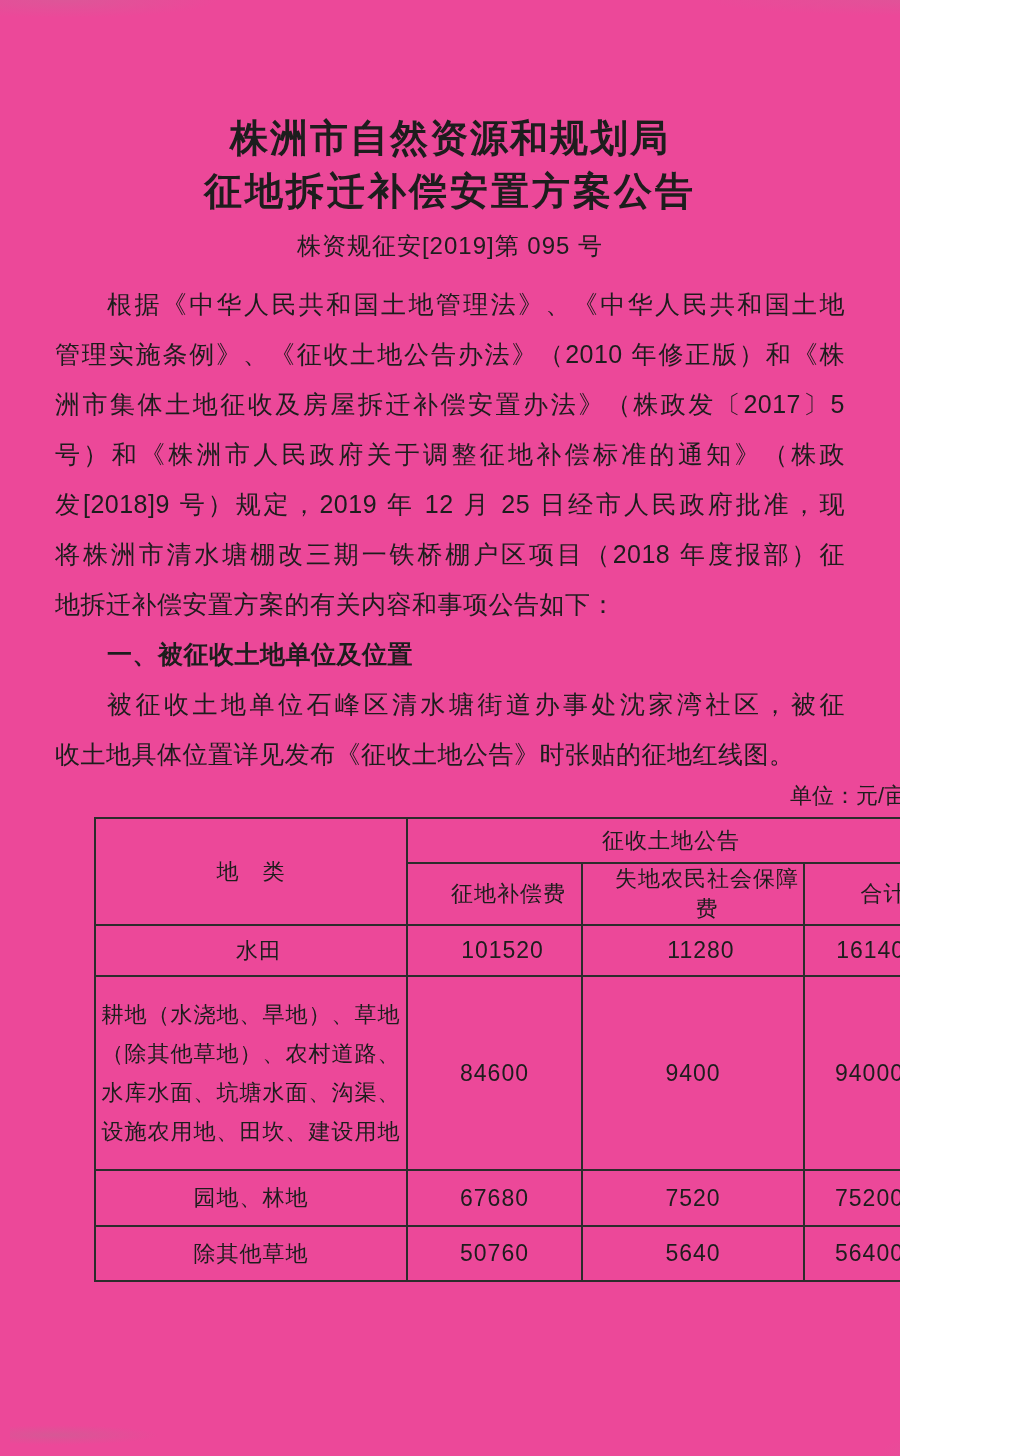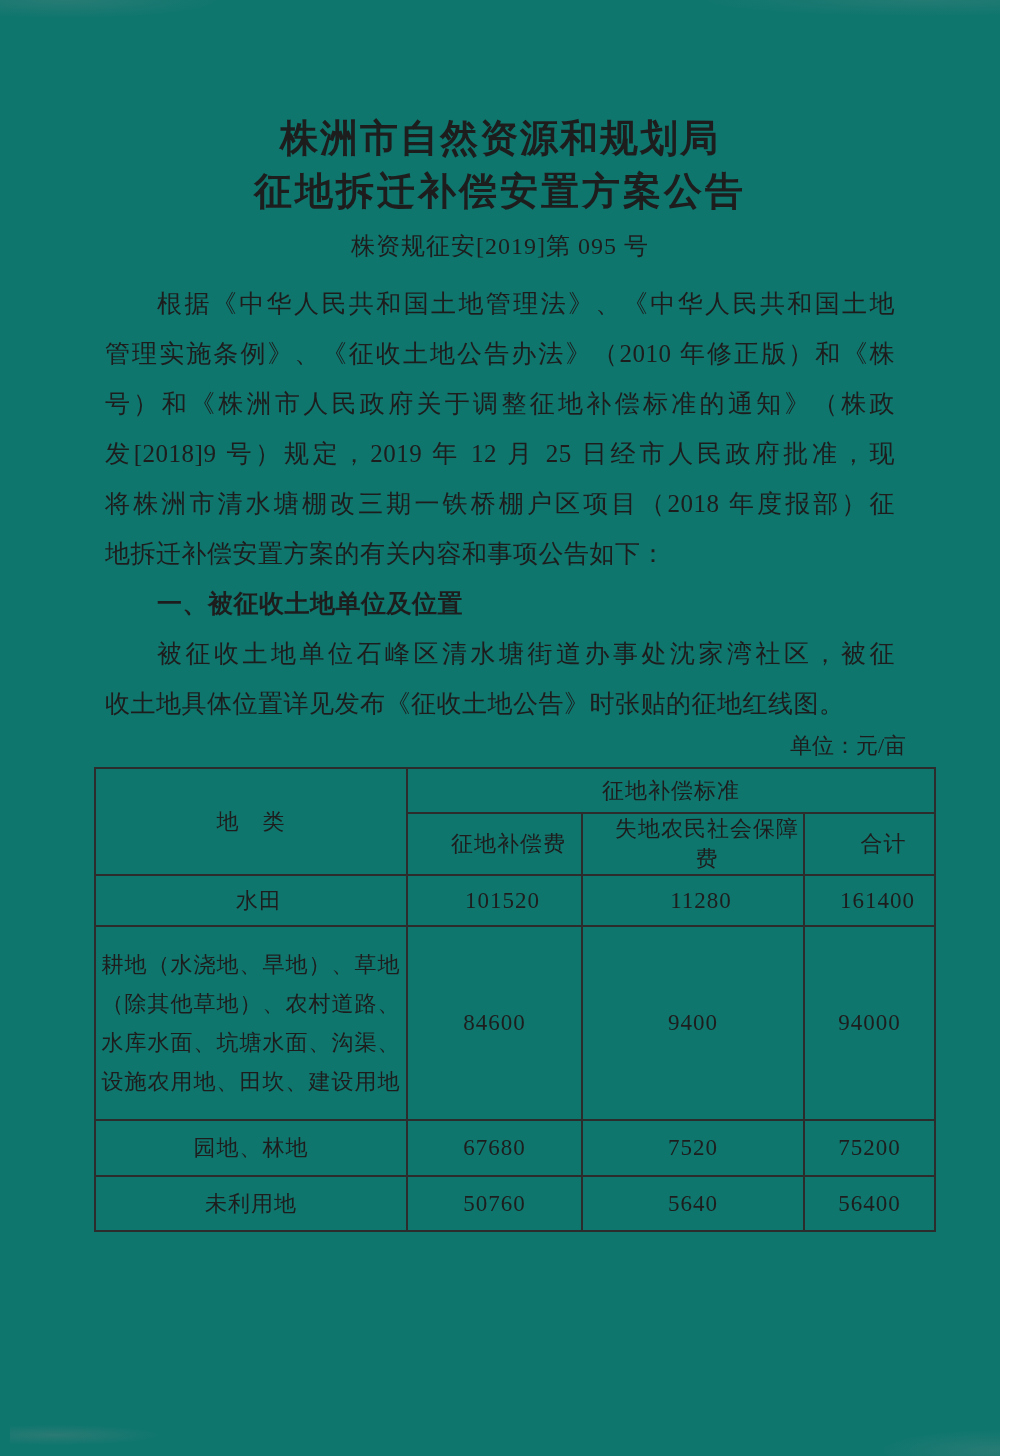--- a/index.html
+++ b/index.html
@@ -2,25 +2,25 @@
 <html><head>
 <meta charset="utf-8">
 <style>
   html, body {
     margin: 0;
     padding: 0;
     background: #ffffff;
   }
   .page {
     position: relative;
-    width: 1000px;
+    width: 900px;
     height: 1456px;
-    background: #0f766e;
+    background: #ec4899;
     overflow: hidden;
-    font-family: Liberation Serif, serif;
+    font-family: Liberation Sans, sans-serif;
     color: #1d1d1d;
   }
   
   .scan-edge-right {
     position: absolute;
     top: 0;
     left: 1013px;
     width: 2px;
     height: 1456px;
     background: #dededb;
@@ -161,20 +161,21 @@
 
   <div class="title-block">
     <div class="title-line">株洲市自然资源和规划局</div>
     <div class="title-line title-line-2">征地拆迁补偿安置方案公告</div>
     <div class="doc-number">株资规征安[2019]第 095 号</div>
   </div>
 
   <div class="body-text">
     <div class="body-line indent">根据《中华人民共和国土地管理法》、《中华人民共和国土地</div>
     <div class="body-line">管理实施条例》、《征收土地公告办法》（2010 年修正版）和《株</div>
+    <div class="body-line">洲市集体土地征收及房屋拆迁补偿安置办法》（株政发〔2017〕5</div>
     <div class="body-line">号）和《株洲市人民政府关于调整征地补偿标准的通知》（株政</div>
     <div class="body-line">发[2018]9 号）规定，2019 年 12 月 25 日经市人民政府批准，现</div>
     <div class="body-line">将株洲市清水塘棚改三期一铁桥棚户区项目（2018 年度报部）征</div>
     <div class="body-line no-stretch">地拆迁补偿安置方案的有关内容和事项公告如下：</div>
 
     <div class="section-heading">一、被征收土地单位及位置</div>
 
     <div class="body-line indent">被征收土地单位石峰区清水塘街道办事处沈家湾社区，被征</div>
     <div class="body-line no-stretch">收土地具体位置详见发布《征收土地公告》时张贴的征地红线图。</div>
 
@@ -185,21 +186,21 @@
   <table class="comp-table">
     <colgroup>
       <col class="col-landtype">
       <col class="col-fee">
       <col class="col-social">
       <col class="col-total">
     </colgroup>
     <tbody>
       <tr class="hrow-1">
         <td rowspan="2">地　类</td>
-        <td colspan="3">征地补偿标准</td>
+        <td colspan="3">征收土地公告</td>
       </tr>
       <tr class="hrow-2">
         <td>征地补偿费</td>
         <td>失地农民社会保障费</td>
         <td>合计</td>
       </tr>
       <tr class="row-shuitian">
         <td>水田</td>
         <td class="num-cell">101520</td>
         <td class="num-cell">11280</td>
@@ -211,21 +212,21 @@
         <td class="num-cell">9400</td>
         <td class="num-cell">94000</td>
       </tr>
       <tr class="row-yuandi">
         <td>园地、林地</td>
         <td class="num-cell">67680</td>
         <td class="num-cell">7520</td>
         <td class="num-cell">75200</td>
       </tr>
       <tr class="row-weiliyong">
-        <td>未利用地</td>
+        <td>除其他草地</td>
         <td class="num-cell">50760</td>
         <td class="num-cell">5640</td>
         <td class="num-cell">56400</td>
       </tr>
     </tbody>
   </table>
 
 </div>
 
 </body></html>

